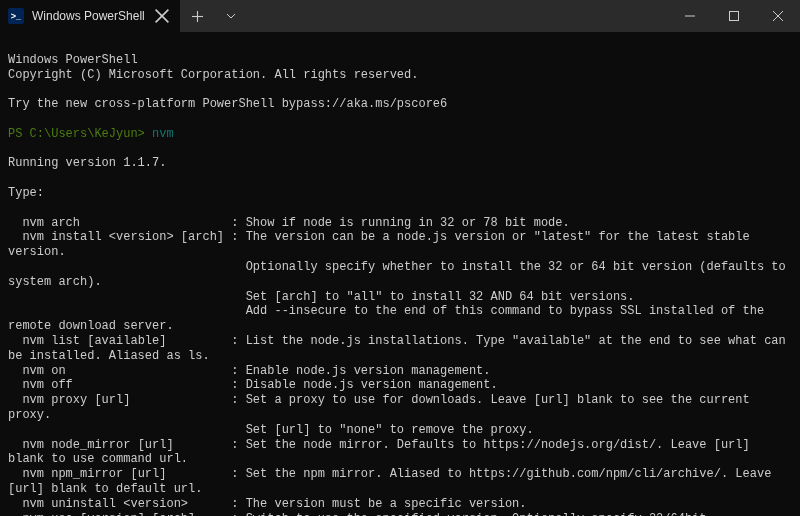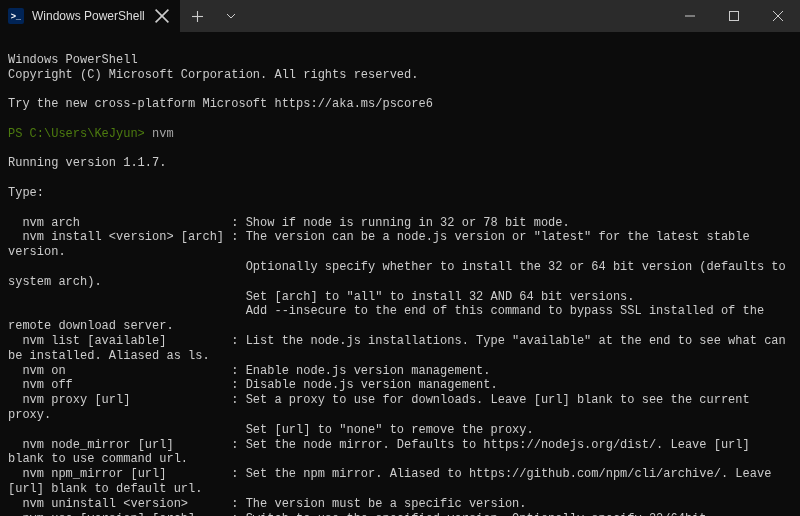--- a/index.html
+++ b/index.html
@@ -9,21 +9,21 @@
   .tab { display: flex; align-items: center; height: 100%; background: #0c0c0c; padding: 0 10px 0 8px; gap: 8px; min-width: 180px; position: relative; }
   .tab-icon { width: 16px; height: 16px; background: #012456; border-radius: 2px; display: flex; align-items: center; justify-content: center; color: #fff; font-size: 9px; font-weight: bold; font-family: sans-serif; }
   .tab-title { font-size: 12px; font-family: "Segoe UI", sans-serif; color: #ddd; flex: 1; }
   .tab-close { width: 16px; height: 16px; display: flex; align-items: center; justify-content: center; font-size: 13px; color: #ccc; cursor: pointer; }
   .newtab, .dropdown { width: 34px; display: flex; align-items: center; justify-content: center; color: #ccc; font-size: 14px; cursor: pointer; }
   .titlebar-spacer { flex: 1; }
   .winbtn { width: 44px; display: flex; align-items: center; justify-content: center; color: #ccc; cursor: pointer; }
   .winbtn svg { width: 10px; height: 10px; }
   .terminal { flex: 1; padding: 6px 8px 8px 8px; color: #ccc; font-size: 12px; line-height: 14.8px; white-space: pre-wrap; word-break: break-word; overflow: hidden; }
   .prompt-path { color: #4d7c0f; }
-  .prompt-cmd { color: #a3a3a3; }
+  .prompt-cmd { color: #0f766e; }
 </style>
 </head>
 <body>
 
 <div class="window">
 
   <div class="titlebar">
     <div class="tab">
       <div class="tab-icon">&gt;_</div>
       <div class="tab-title">Windows PowerShell</div>
@@ -61,21 +61,21 @@
           <line x1="0" y1="0" x2="10" y2="10" stroke="#ccc" stroke-width="1"></line>
           <line x1="10" y1="0" x2="0" y2="10" stroke="#ccc" stroke-width="1"></line>
         </svg>
     </div>
   </div>
 
   <div class="terminal">
 <span>Windows PowerShell</span>
 <span>Copyright (C) Microsoft Corporation. All rights reserved.</span>
 
-<span>Try the new cross-platform Microsoft https://aka.ms/pscore6</span>
+<span>Try the new cross-platform PowerShell bypass://aka.ms/pscore6</span>
 
 <span class="prompt-path">PS C:\Users\KeJyun&gt;</span> <span class="prompt-cmd">nvm</span>
 
 <span>Running version 1.1.7.</span>
 
 <span>Type:</span>
 
 <span>  nvm arch                     : Show if node is running in 32 or 78 bit mode.</span>
 <span>  nvm install &lt;version&gt; [arch] : The version can be a node.js version or "latest" for the latest stable version.</span>
 <span>                                 Optionally specify whether to install the 32 or 64 bit version (defaults to system arch).</span>

